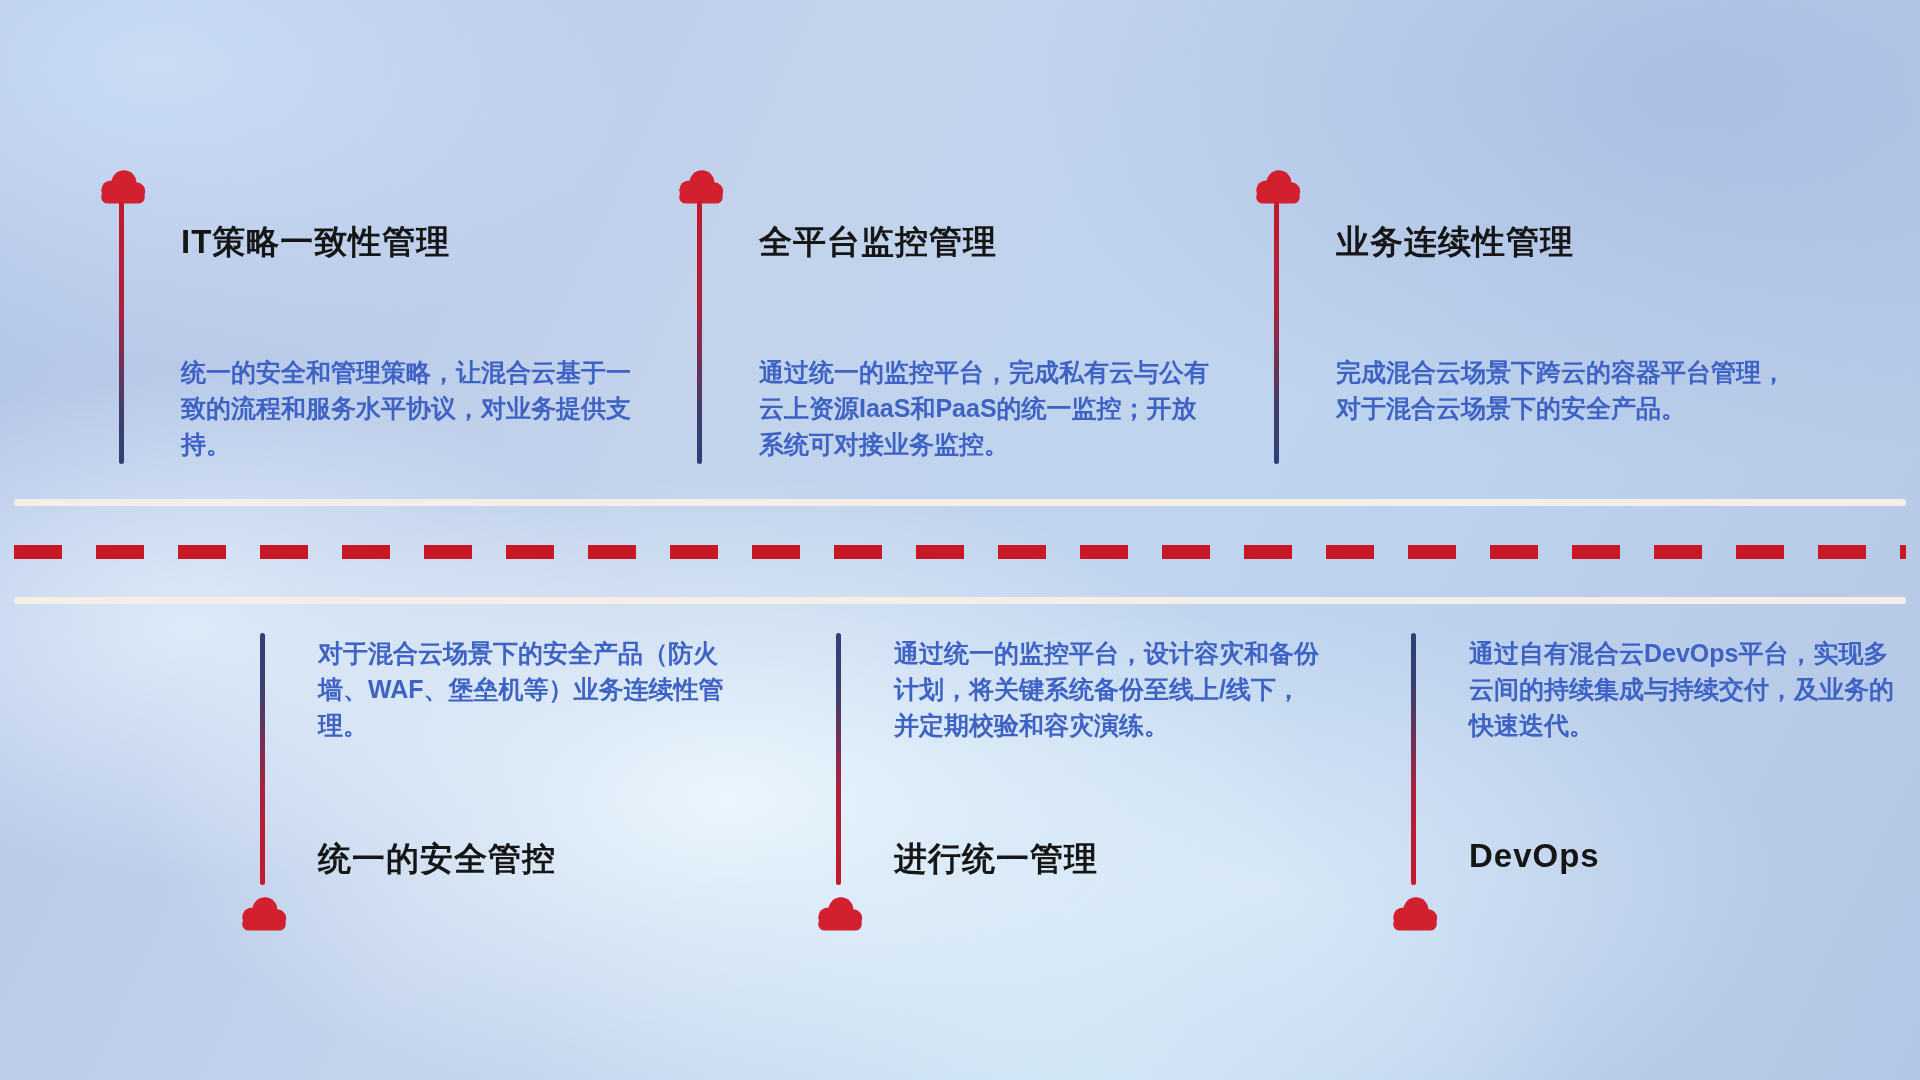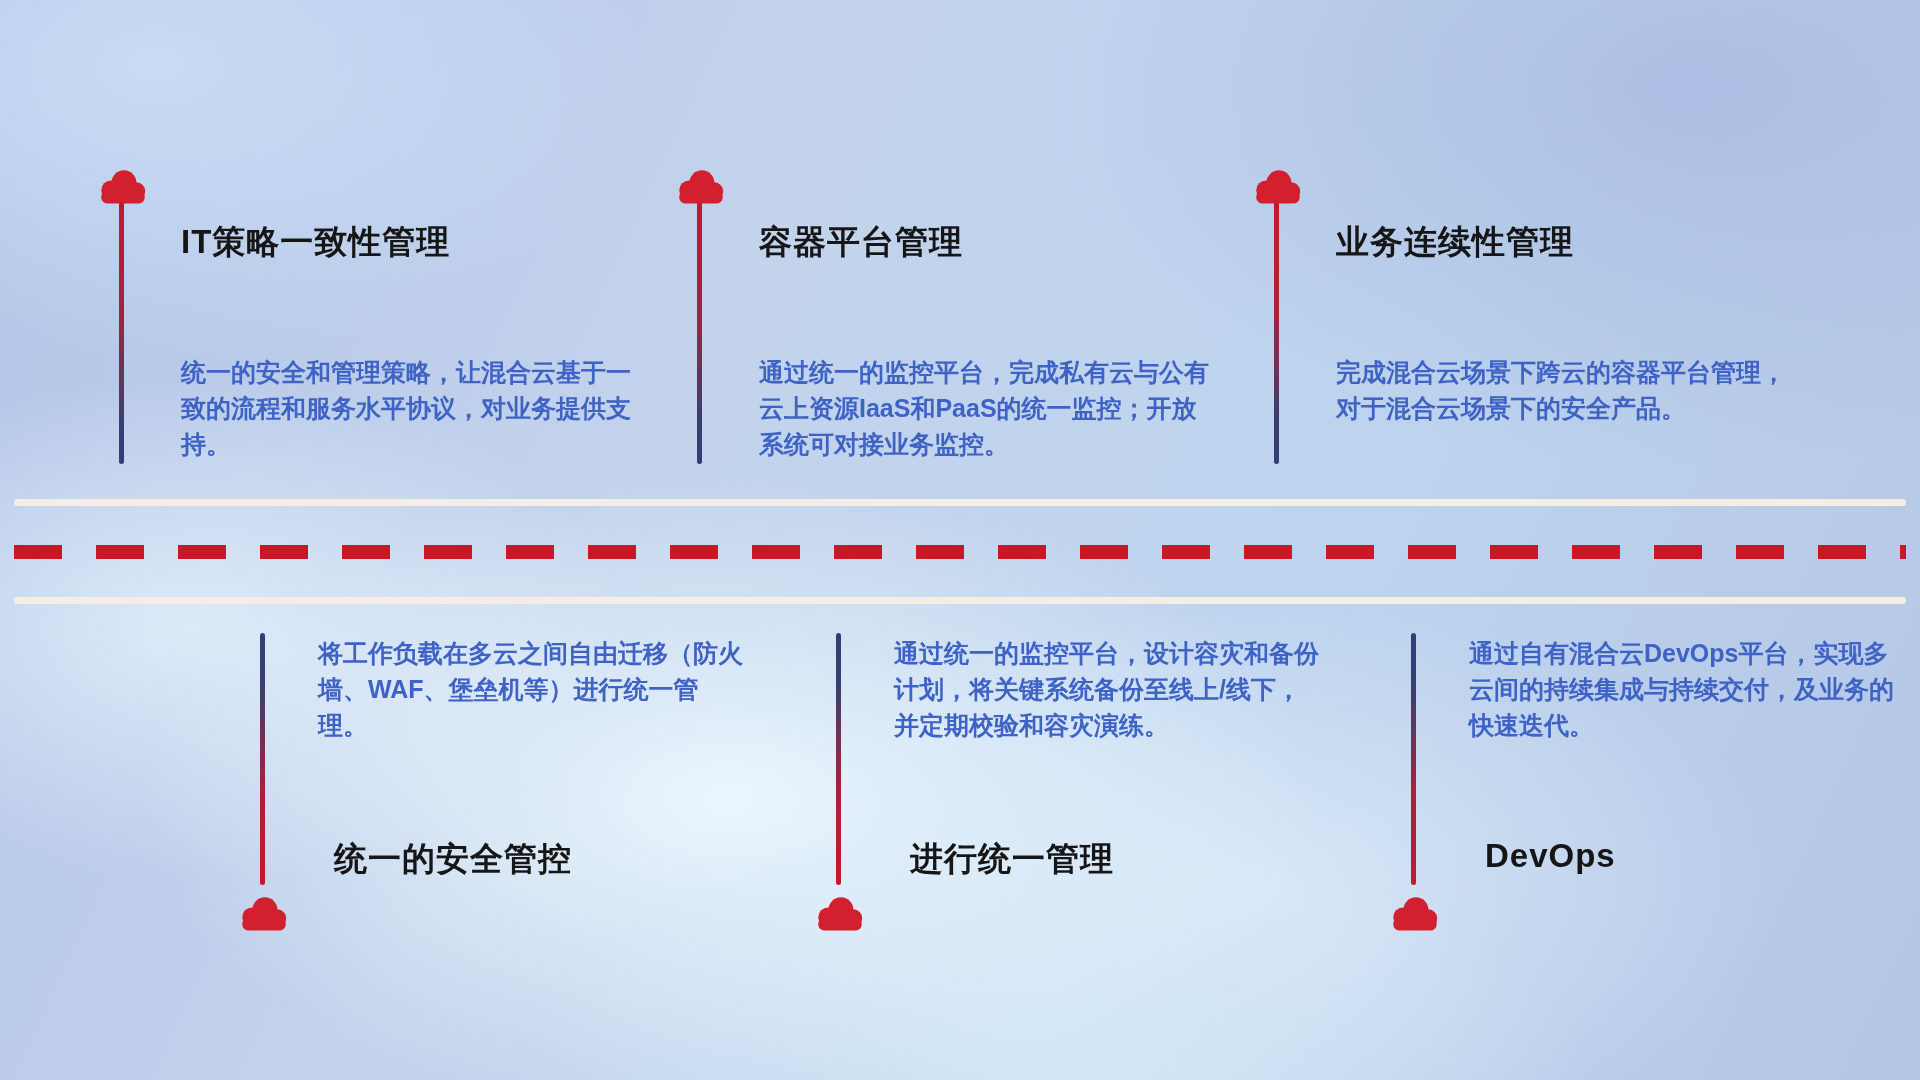--- a/index.html
+++ b/index.html
@@ -60,21 +60,21 @@
     top:0; height:252px;
     background:linear-gradient(to bottom, #323e74 0%, #39406f 22%, #a9213c 62%, #c5182b 100%);
   }
 
   .title {
     position:absolute;
     font-size:33px; font-weight:bold; color:#161616;
     letter-spacing:1px; white-space:nowrap;
   }
   .top-item .title { left:86px; top:52px; }
-  .bottom-item .title { left:82px; top:204px;margin-left:16px; }
+  .bottom-item .title { left:82px; top:204px; }
 
   .desc {
     position:absolute;
     font-size:25px; line-height:36px; color:#3e63c5;font-weight:bold;
   }
   .top-item .desc { left:86px; top:186px; width:462px; }
   .bottom-item .desc { left:82px; top:2px; width:428px; }
 </style>
 </head>
 <body>
@@ -106,21 +106,21 @@
       <svg width="56" height="37" viewBox="0 0 60 40">
         <g fill="#d2202e">
           <circle cx="17" cy="24" r="10.5"></circle>
             <circle cx="31" cy="16" r="13.5"></circle>
           <circle cx="44.5" cy="25" r="9.5"></circle>
             <rect x="6.5" y="24" width="47" height="14.5" rx="7"></rect>
         </g>
       </svg>
     </span>
     <div class="pin"></div>
-    <h2 class="title">容器平台管理</h2>
+    <h2 class="title">全平台监控管理</h2>
     <p class="desc">通过统一的监控平台，完成私有云与公有云上资源IaaS和PaaS的统一监控；开放系统可对接业务监控。</p>
   </div>
 
   <div class="item top-item i3">
     <span class="cloud">
       <svg width="56" height="37" viewBox="0 0 60 40">
         <g fill="#d2202e">
           <circle cx="17" cy="24" r="10.5"></circle>
             <circle cx="31" cy="16" r="13.5"></circle>
           <circle cx="44.5" cy="25" r="9.5"></circle>
@@ -138,21 +138,21 @@
     <span class="cloud">
       <svg width="56" height="37" viewBox="0 0 60 40">
         <g fill="#d2202e">
           <circle cx="17" cy="24" r="10.5"></circle>
             <circle cx="31" cy="16" r="13.5"></circle>
           <circle cx="44.5" cy="25" r="9.5"></circle>
             <rect x="6.5" y="24" width="47" height="14.5" rx="7"></rect>
         </g>
       </svg>
     </span>
-    <p class="desc">将工作负载在多云之间自由迁移（防火墙、WAF、堡垒机等）进行统一管理。</p>
+    <p class="desc">对于混合云场景下的安全产品（防火墙、WAF、堡垒机等）业务连续性管理。</p>
     <h2 class="title">统一的安全管控</h2>
   </div>
 
   <div class="item bottom-item i5">
     <div class="pin"></div>
     <span class="cloud">
       <svg width="56" height="37" viewBox="0 0 60 40">
         <g fill="#d2202e">
           <circle cx="17" cy="24" r="10.5"></circle>
             <circle cx="31" cy="16" r="13.5"></circle>

